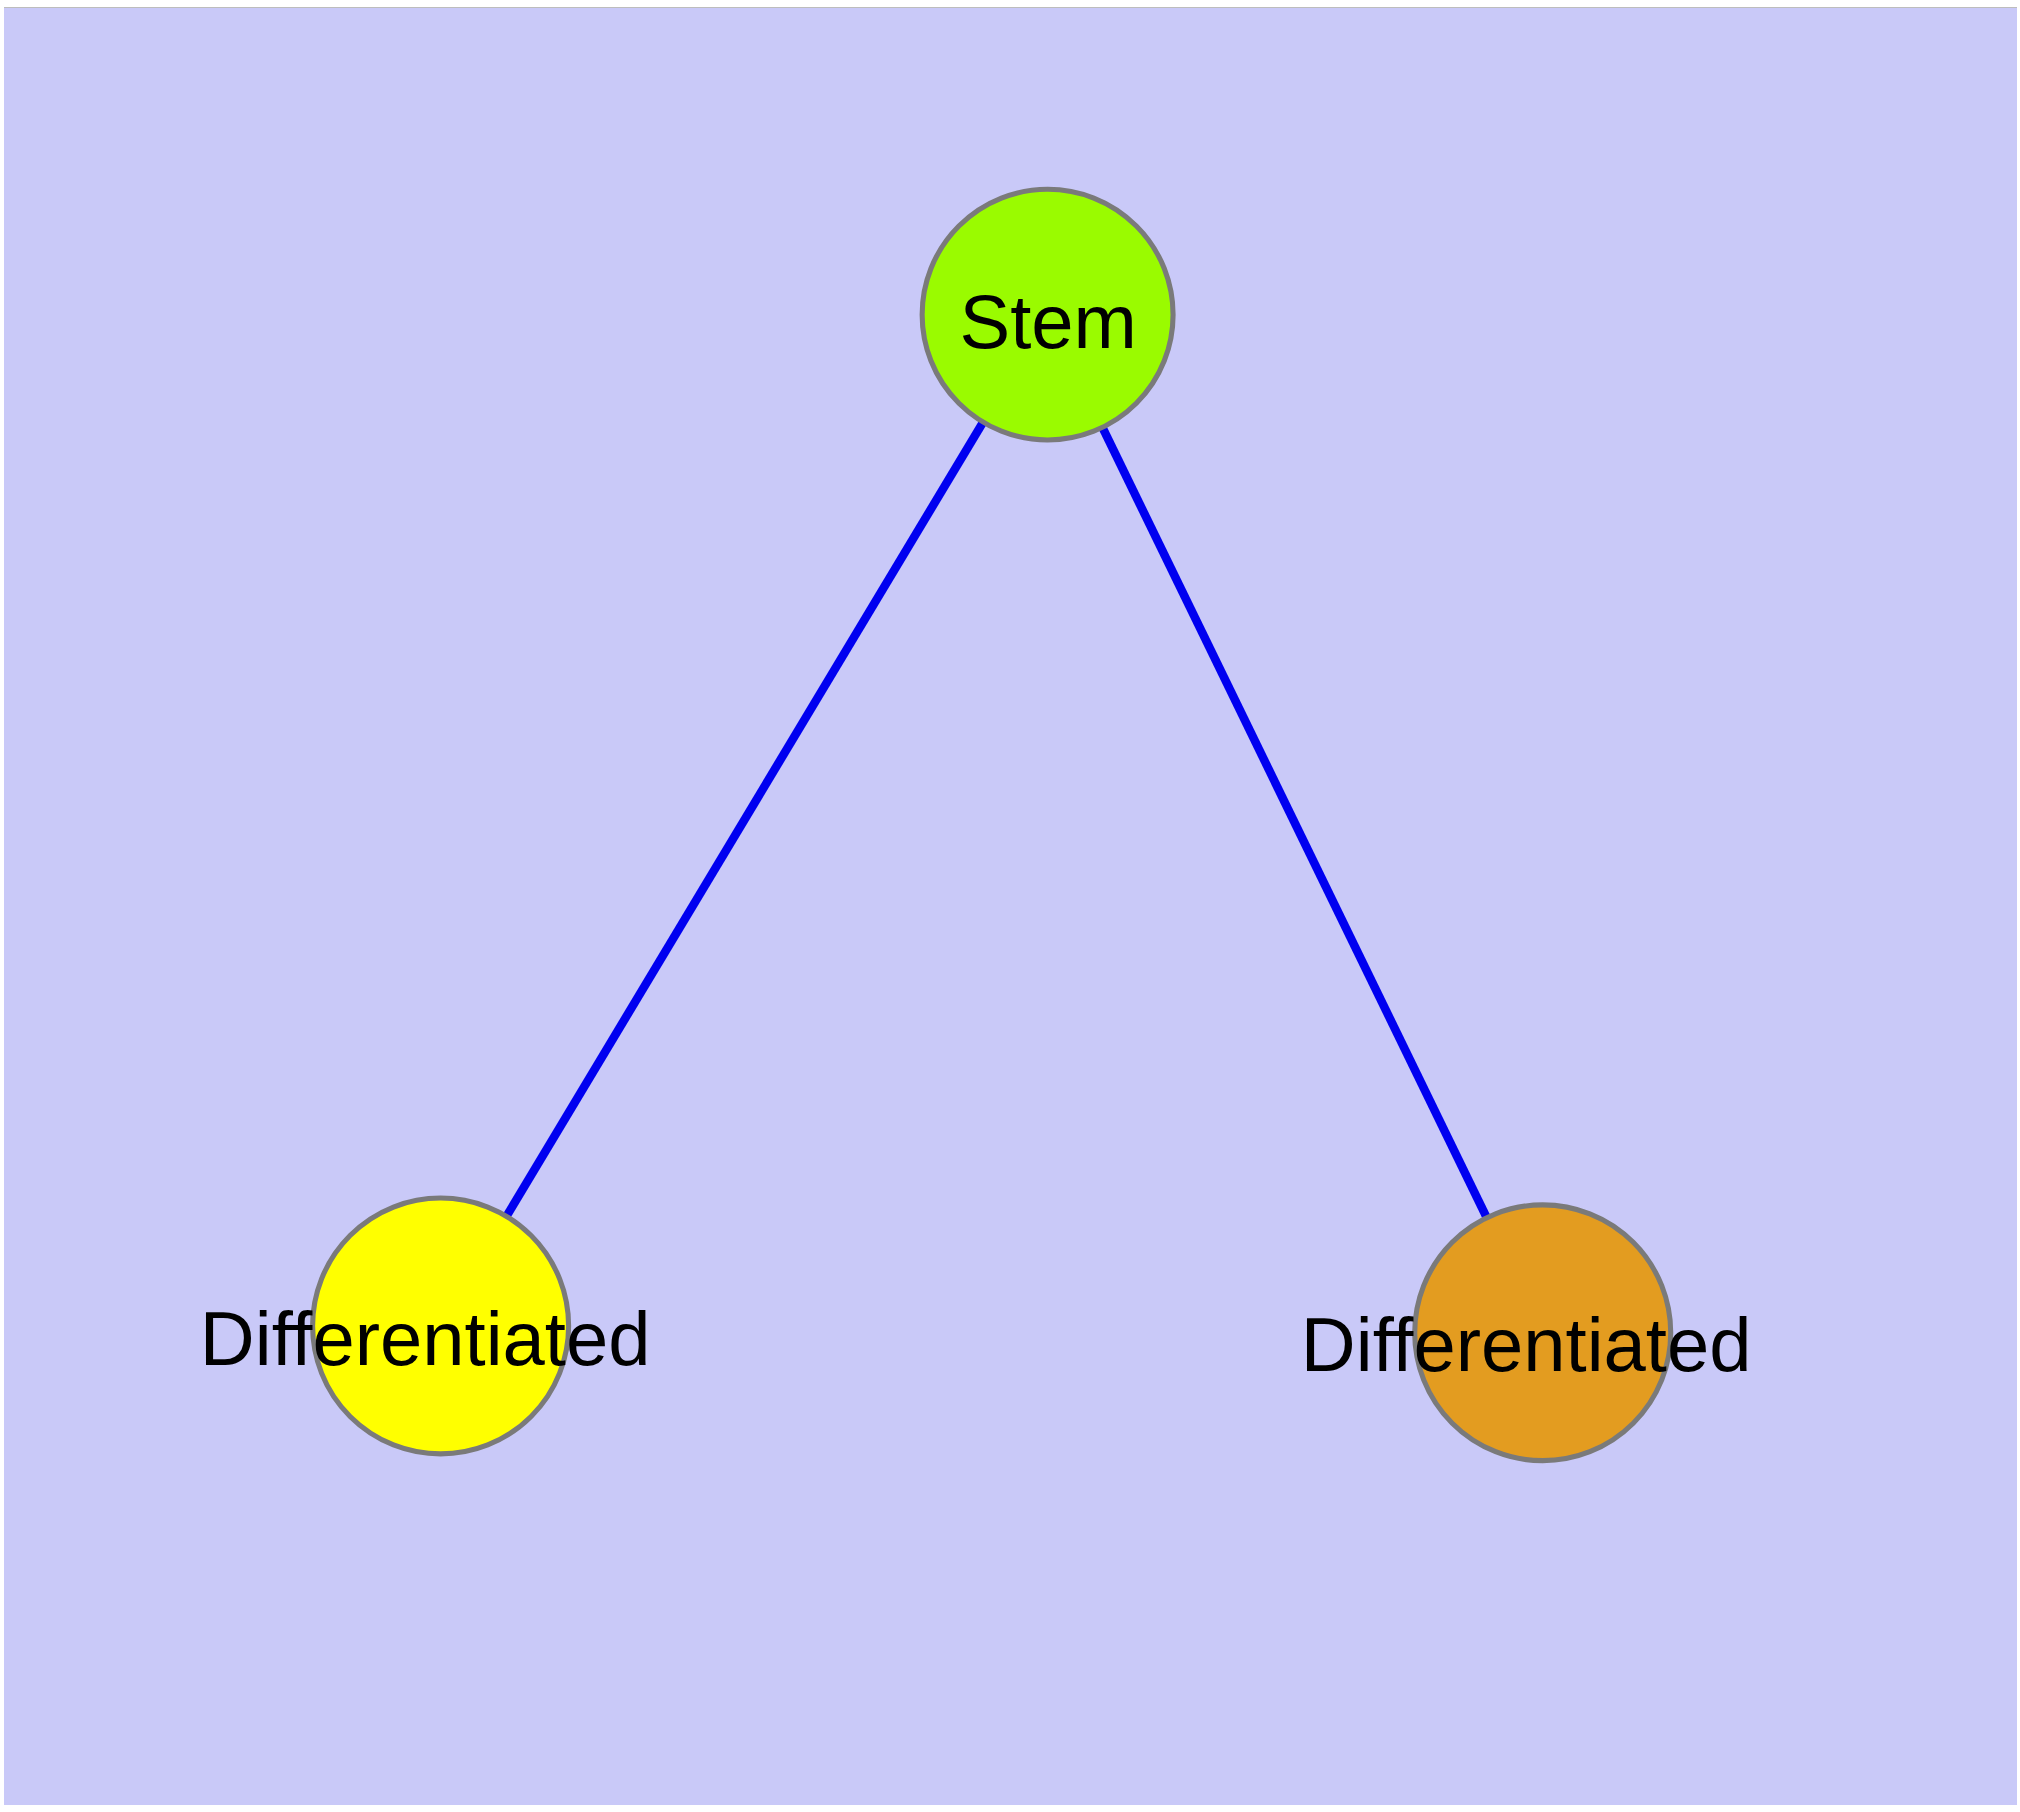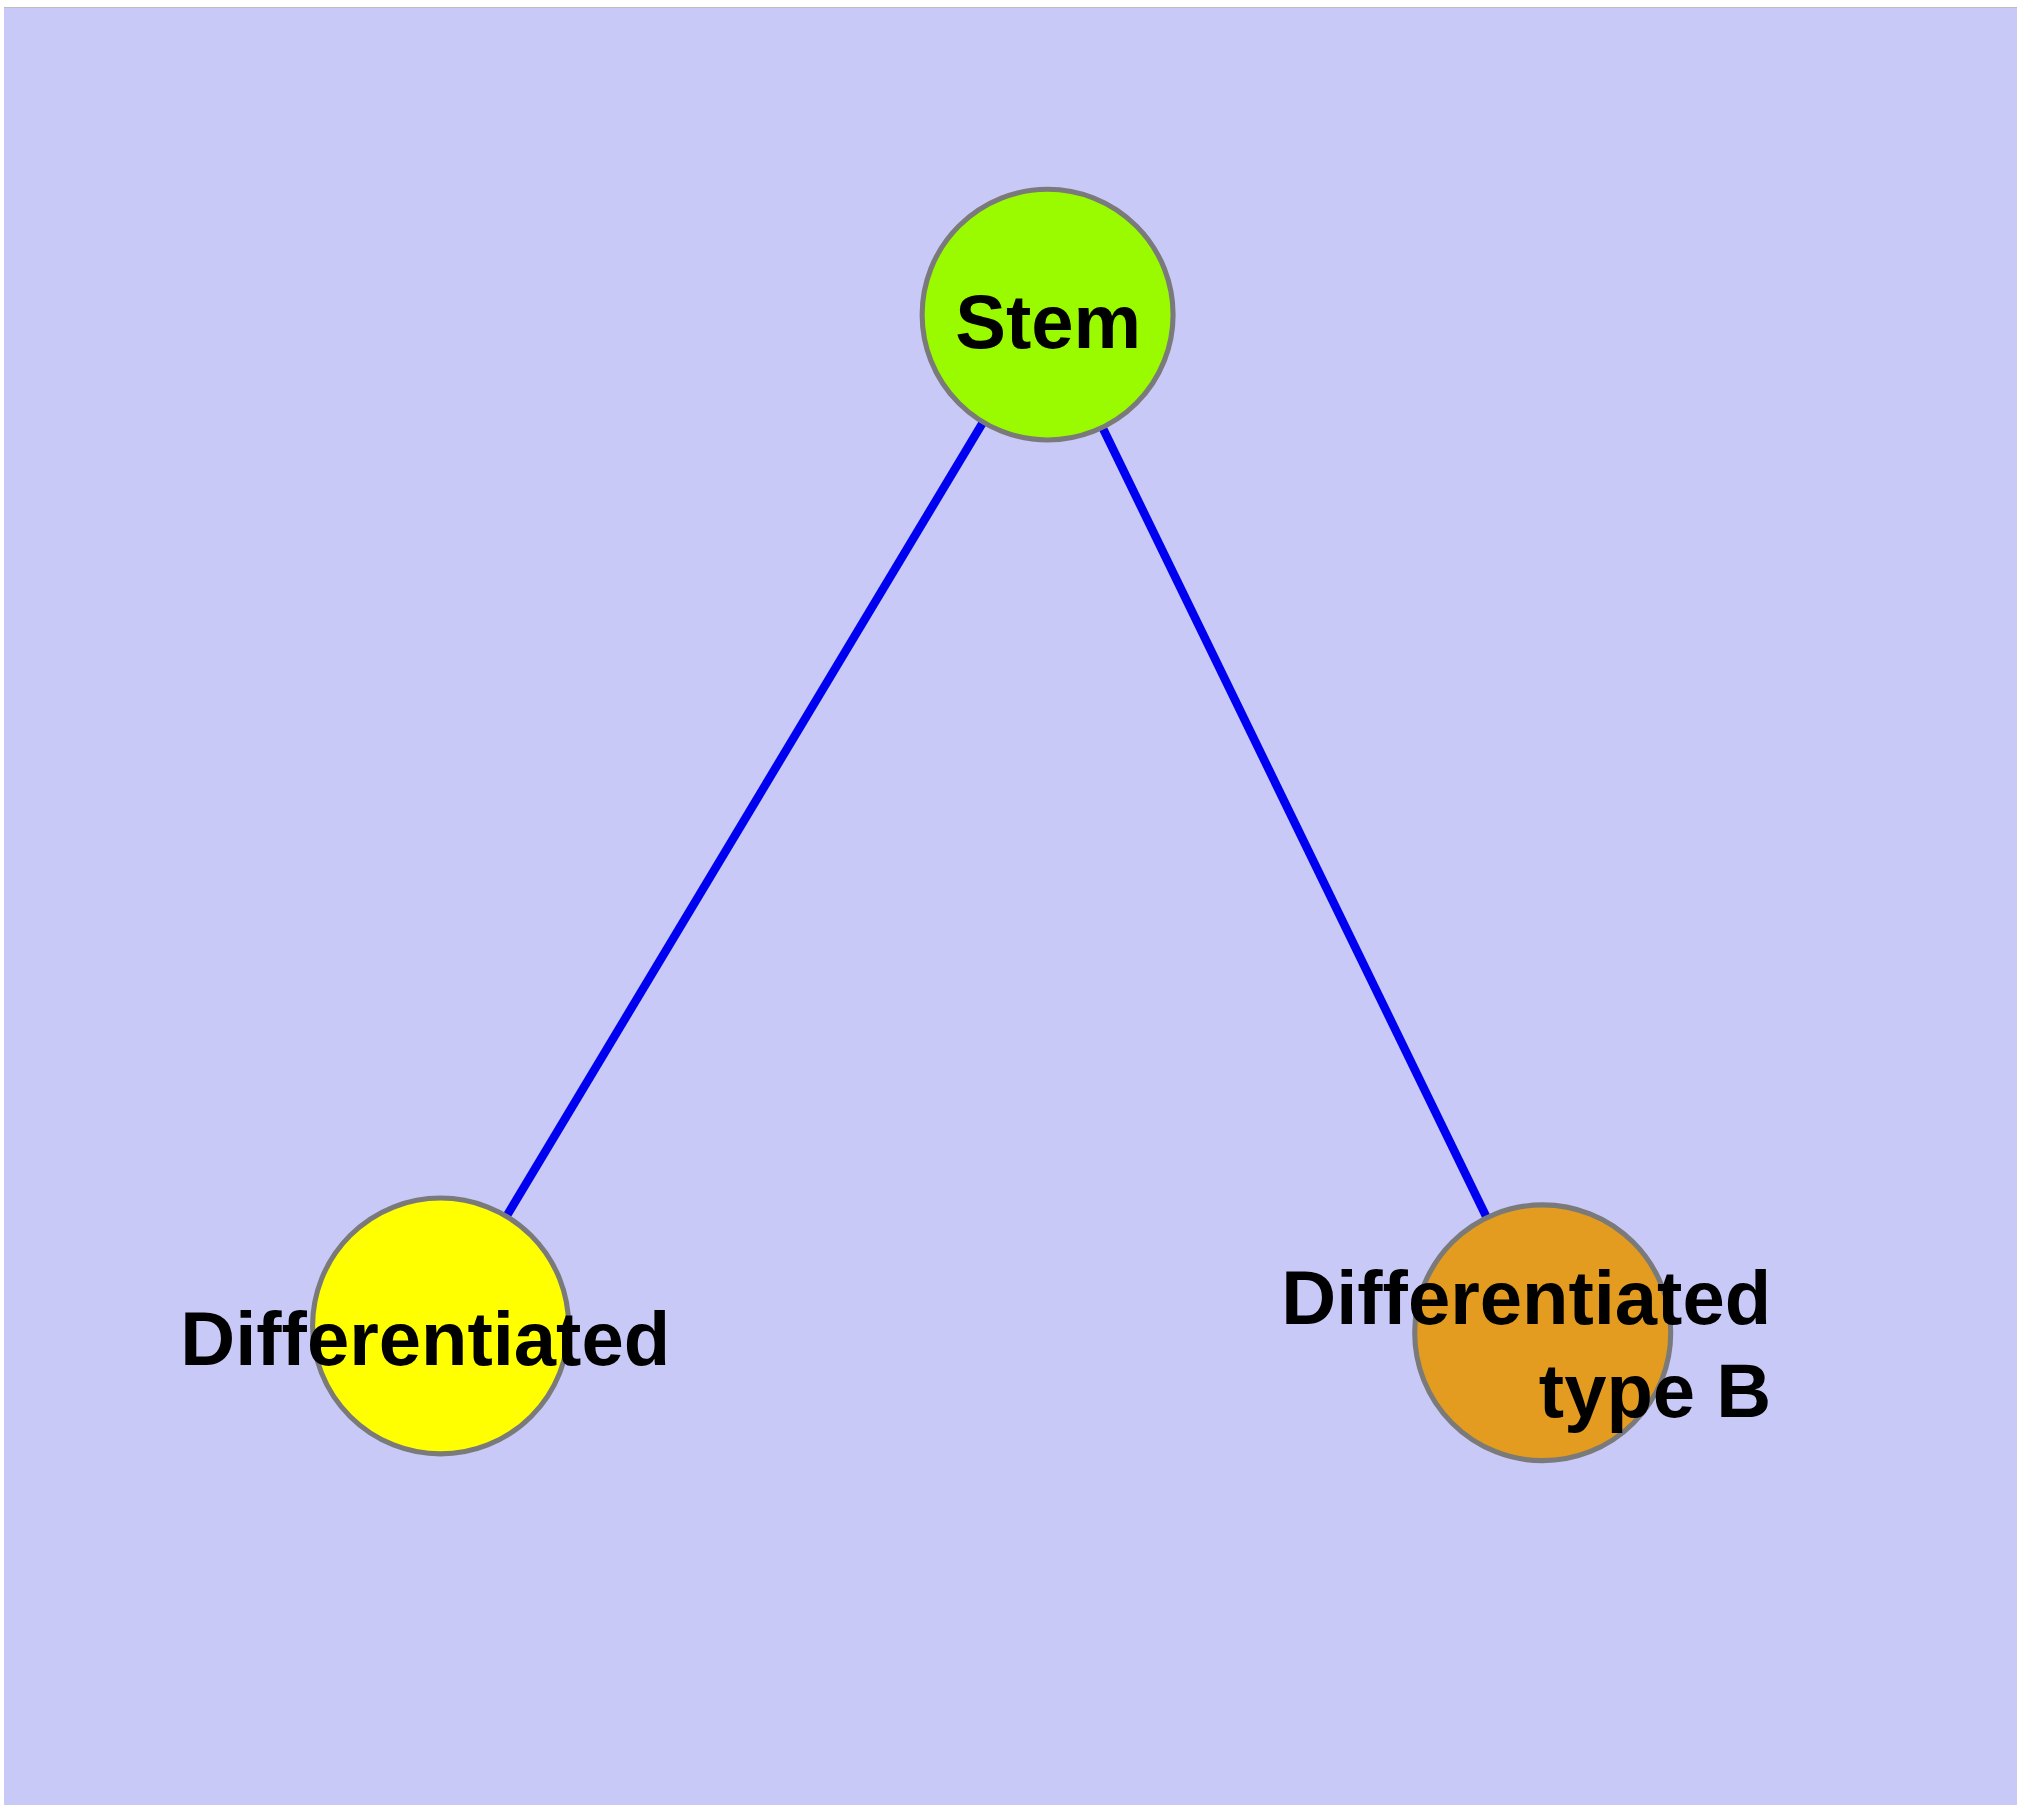--- a/index.html
+++ b/index.html
@@ -34,22 +34,22 @@
   .edge {
     stroke-width: 10;
     fill: none;
   }
   .node {
     stroke-width: 6;
   }
   .node-label {
     position: absolute;
     transform: translate(-50%, -50%);
-    text-align: right;
-    font-weight: bold;
+    text-align: left;
+    font-weight: normal;
     font-size: 76px;
     line-height: 1.22;
     white-space: nowrap;
     color: #000000;
   }
 </style>
 </head>
 <body>
 
 <div class="page">
@@ -68,18 +68,17 @@
     <div class="node-label" style="left: 1044px; top: 314px; color: rgb(0, 0, 0);">
       <div>Stem</div>
     </div>
 
     <div class="node-label" style="left: 421px; top: 1331px; color: rgb(0, 0, 0);">
       <div>Differentiated</div>
     </div>
 
     <div class="node-label" style="left: 1522px; top: 1337px; color: rgb(0, 0, 0);">
       <div>Differentiated</div>
-      <div>type B</div>
     </div>
 
   </div>
 </div>
 
 
 </body></html>

